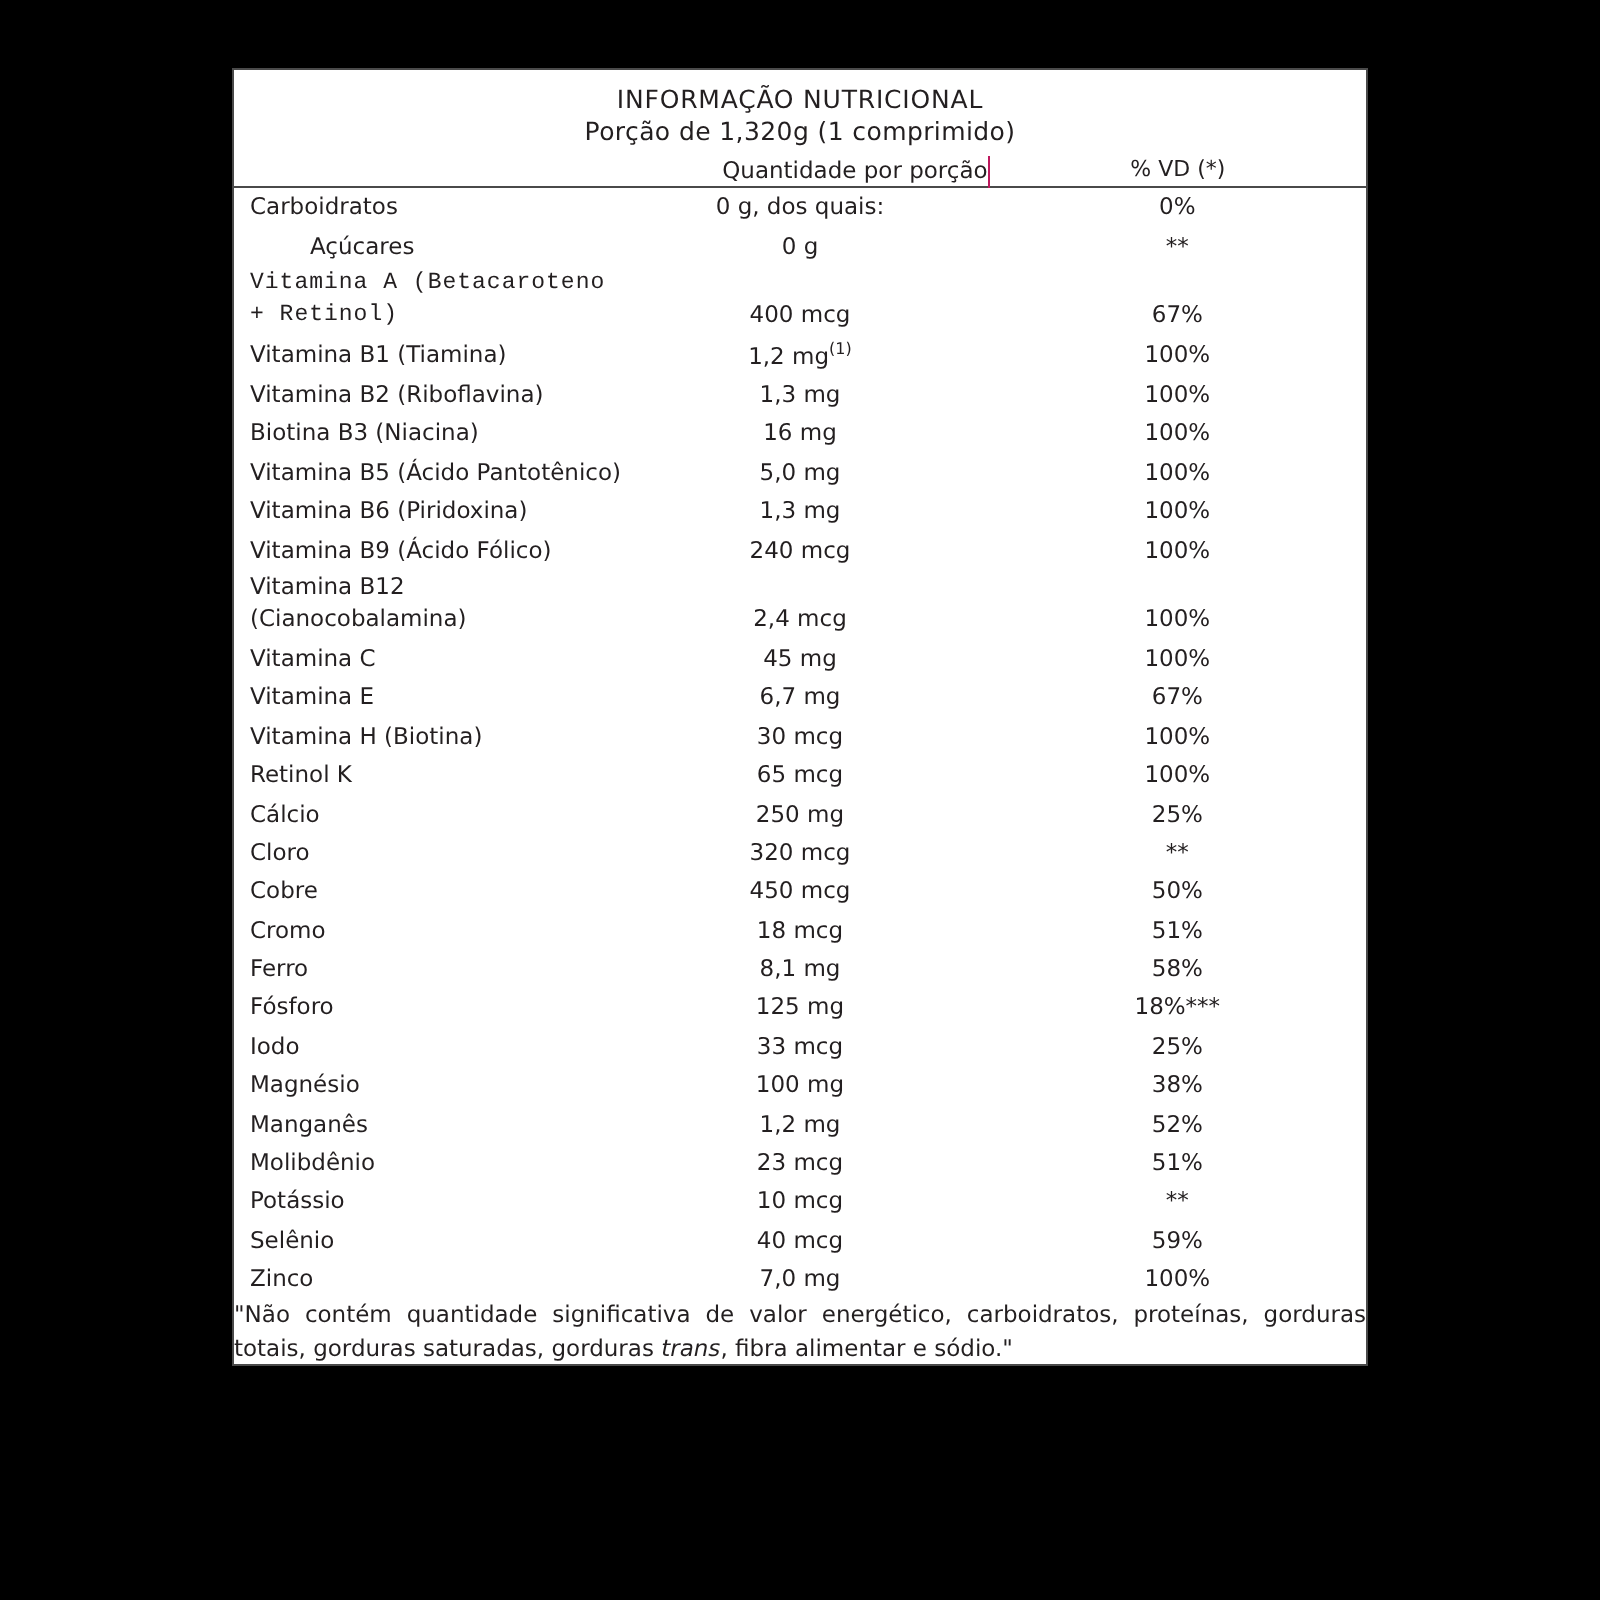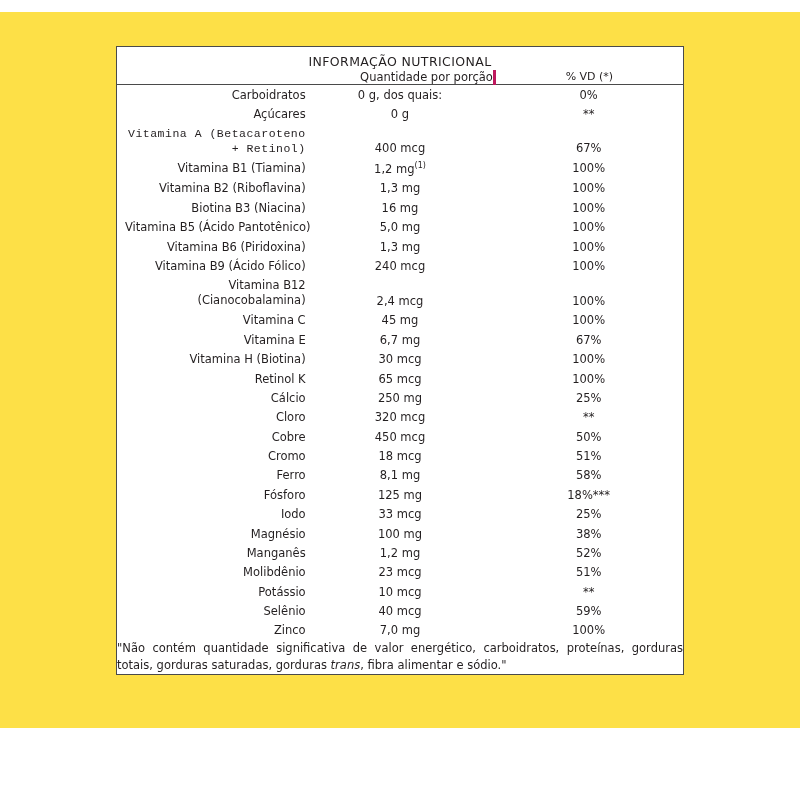--- a/index.html
+++ b/index.html
@@ -11,24 +11,24 @@
     width: 800px;
     height: 800px;
     font-family: "DejaVu Sans", sans-serif;
     color: #231f20;
     position: relative;
     overflow: hidden;
   }
   .page {
     position: absolute;
     left: 0;
-    top: 12px;
+    top: 0;
     width: 800px;
-    height: 716px;
-    background: #fde047;
+    height: 800px;
+    background: #000000;
   }
   .panel {
     position: absolute;
     left: 116px;
     top: 34px;
     width: 568px;
     box-sizing: border-box;
     border: 1px solid #4a4a4a;
     background: #ffffff;
   }
@@ -58,28 +58,27 @@
   }
   .colhdr td {
     border-top: 1px solid #4a4a4a;
     padding: 3px 0 3px 0;
   }
   .colhdr .qty-head {
     text-align: right;
   }
   .colhdr .vd-head {
     text-align: center;
-    border-left: 3px solid #be185d;
+    border-left: 1px solid #be185d;
     font-size: 11px;
   }
   .c-name {
     width: 48.5%;
     padding: 2.5px 0 2.5px 8px !important;
     white-space: nowrap;
-    text-align: right;
   }
   .c-amount {
     width: 31%;
     text-align: center;
     padding: 2.5px 0 !important;
     white-space: nowrap;
   }
   .c-vd {
     width: 20.5%;
     text-align: center;
@@ -129,20 +128,23 @@
 </head>
 <body>
 
 <div class="page">
   <div class="panel">
     <table class="nutri">
       <tbody>
         <tr>
           <td colspan="3" class="hdr-title">INFORMAÇÃO NUTRICIONAL</td>
         </tr>
+        <tr>
+          <td colspan="3" class="hdr-sub">Porção de 1,320g (1 comprimido)</td>
+        </tr>
         <tr class="colhdr">
           <td colspan="2" class="qty-head">Quantidade por porção</td>
           <td class="vd-head">% VD (*)</td>
         </tr>
         <tr class="row first">
           <td class="c-name">Carboidratos</td>
           <td class="c-amount">0 g, dos quais:</td>
           <td class="c-vd">0%</td>
         </tr>
         <tr class="row">

